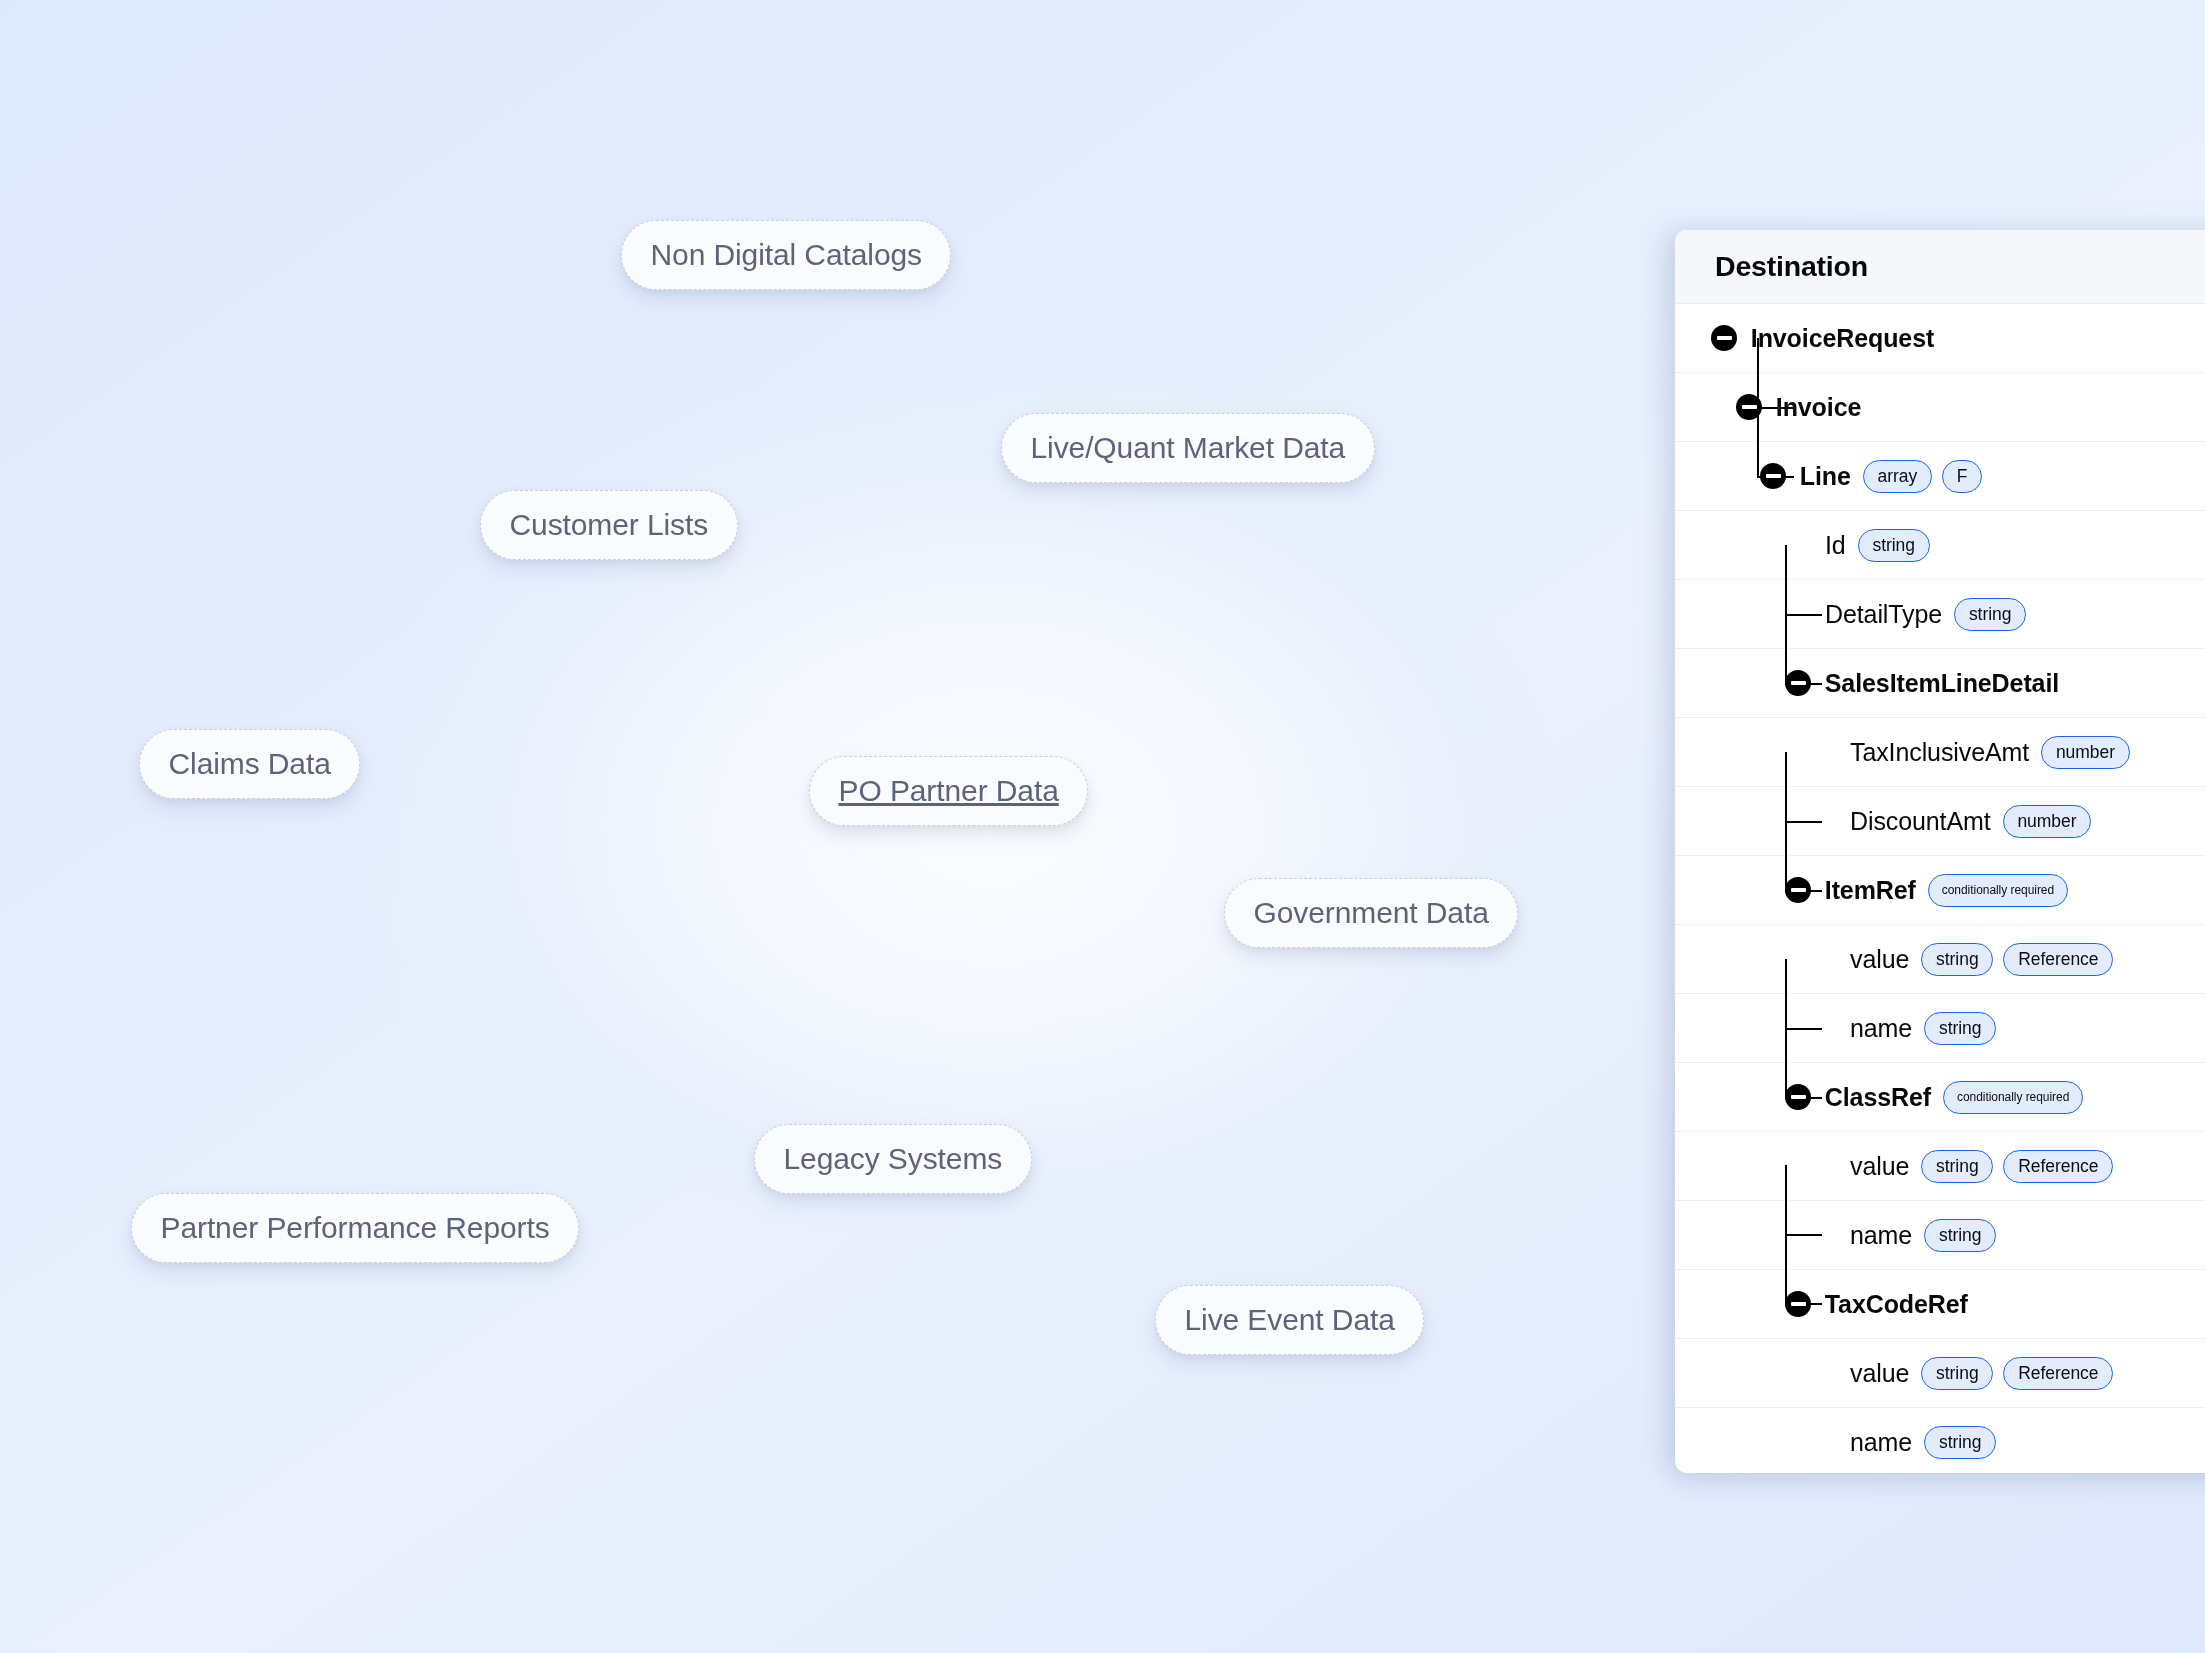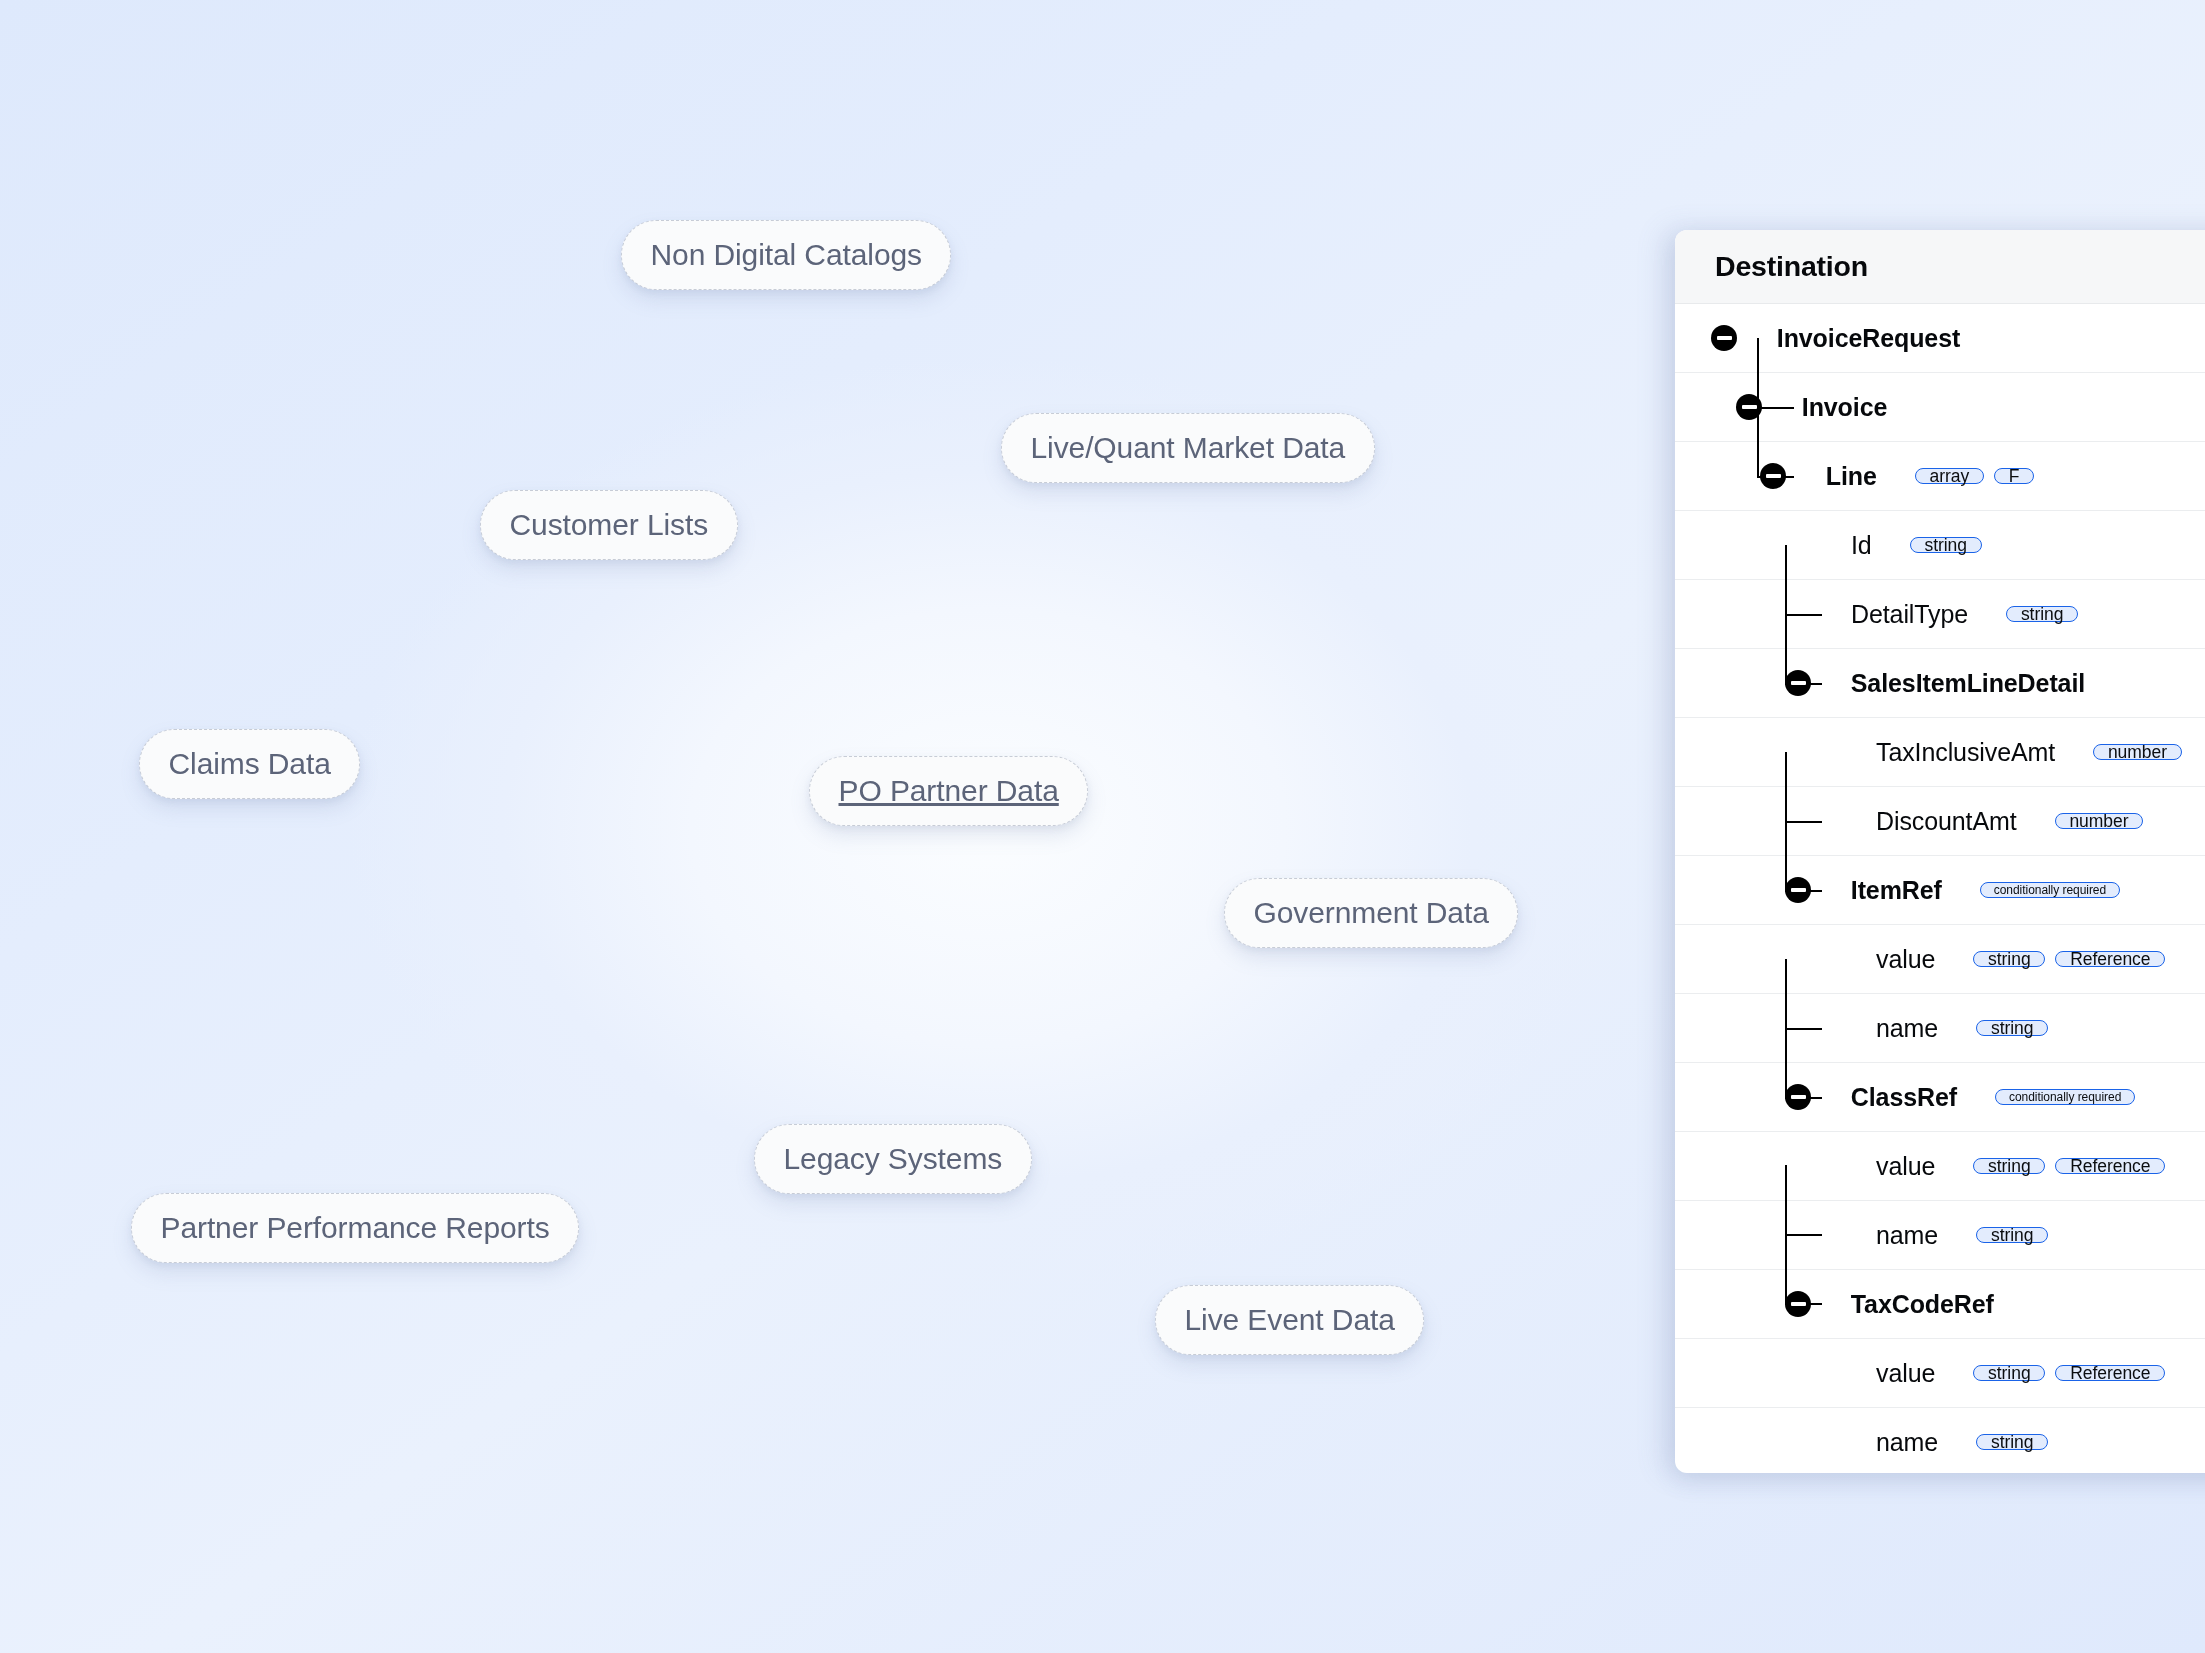--- a/index.html
+++ b/index.html
@@ -84,21 +84,20 @@
     display: flex;
     align-items: center;
   }
   .tree-row:last-child { border-bottom: none; }
 
   .row-inner {
     display: flex;
     align-items: center;
     position: relative;
     z-index: 3;
-    gap: 26px;
   }
 
   .toggle-icon {
     width: 26px;
     height: 26px;
     border-radius: 50%;
     background: #000000;
     position: relative;
     flex: 0 0 auto;
     margin-right: 13.8px;
@@ -131,21 +130,21 @@
   }
   .badge {
     display: inline-flex;
     align-items: center;
     justify-content: center;
     background: #e3ecfd;
     border: 1.8px solid #1a63e8;
     border-radius: 459px;
     color: #0b0d10;
     font-size: 17.5px;
-    height: 16px;
+    height: 33px;
     padding: 0 13.8px;
     white-space: nowrap;
     box-sizing: border-box;
     letter-spacing: -0.05px;
   }
   .badge.wide { font-size: 12px; padding: 0 13px; }
 
   
   .tline {
     position: absolute;

